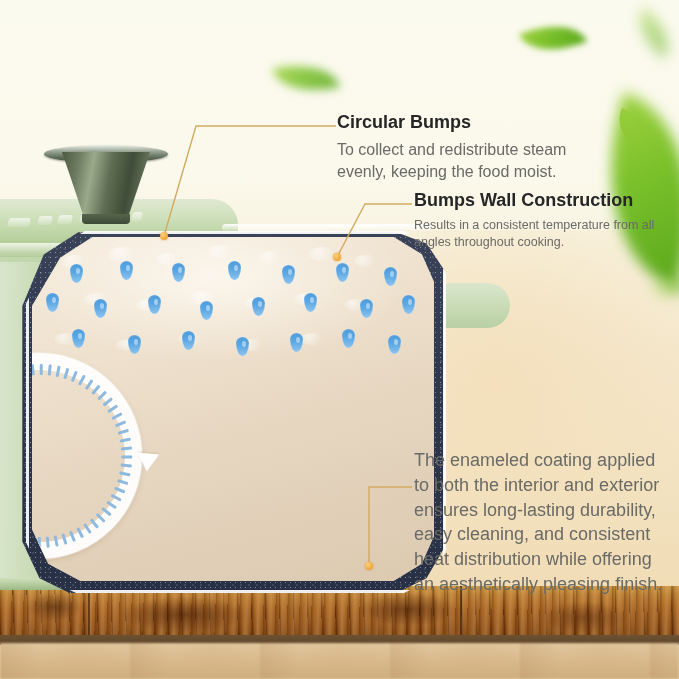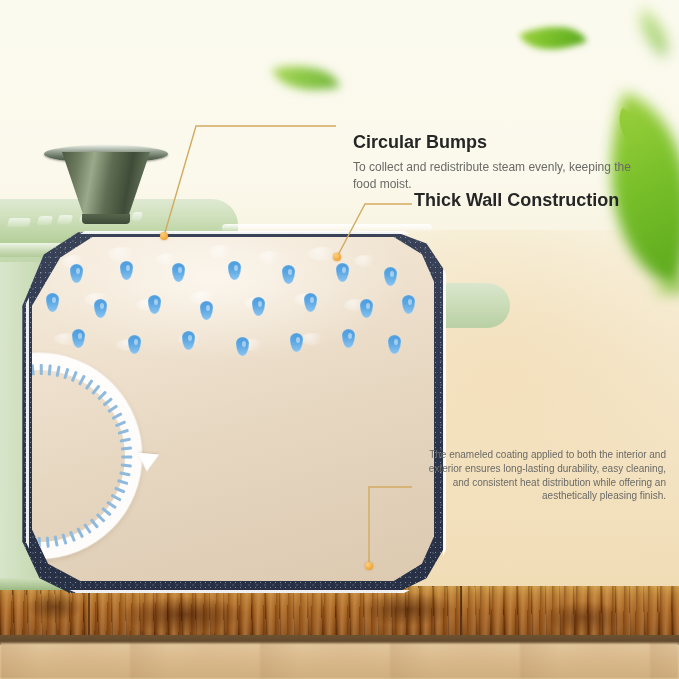--- a/index.html
+++ b/index.html
@@ -256,29 +256,29 @@
   }
 
   
   .callout{position:absolute;}
   .callout .c-title{
     color:#262626;font-weight:bold;line-height:1.22;
   }
   .callout .c-body{
     color:#6a6a66;line-height:1.38;margin-top:5px;
   }
-  #callout-bumps   {left:353px;top:112px;width:280px;margin-top:20px;}
+  #callout-bumps   {left:337px;top:112px;width:280px;}
   #callout-bumps   .c-title{font-size:18px;}
-  #callout-bumps   .c-body{font-size:12px;}
+  #callout-bumps   .c-body{font-size:16px;}
   #callout-wall    {left:414px;top:190px;width:248px;}
   #callout-wall    .c-title{font-size:18px;}
   #callout-wall    .c-body{font-size:12.5px;}
   #callout-coating {left:414px;top:443px;width:252px;}
   #callout-coating .c-title{font-size:18px;}
-  #callout-coating .c-body{font-size:10px;text-align:right;}
+  #callout-coating .c-body{font-size:18px;}
 
   
   #leaders{position:absolute;left:0;top:0;width:679px;height:679px;pointer-events:none;}
 
   .dot{
     position:absolute;width:8px;height:8px;border-radius:50%;
     background:radial-gradient(circle at 35% 30%,#ffd07a,#e8941f);
     box-shadow:0 0 2px rgba(190,120,20,.6);
   }
   #dot-bumps{left:160px;top:232px;}
@@ -445,20 +445,21 @@
   <div class="dot" id="dot-bumps"></div>
   <div class="dot" id="dot-wall"></div>
   <div class="dot" id="dot-coating"></div>
 
   <div class="callout" id="callout-bumps">
     <div class="c-title">Circular Bumps</div>
     <div class="c-body">To collect and redistribute steam evenly, keeping the food moist.</div>
   </div>
 
   <div class="callout" id="callout-wall">
-    <div class="c-title">Thick Wall Construction</div>
+    <div class="c-title">Bumps Wall Construction</div>
+    <div class="c-body">Results in a consistent temperature from all angles throughout cooking.</div>
   </div>
 
   <div class="callout" id="callout-coating">
     <div class="c-body">The enameled coating applied to both the interior and exterior ensures long-lasting durability, easy cleaning, and consistent heat distribution while offering an aesthetically pleasing finish.</div>
   </div>
 
 </div>
 
 </body></html>

